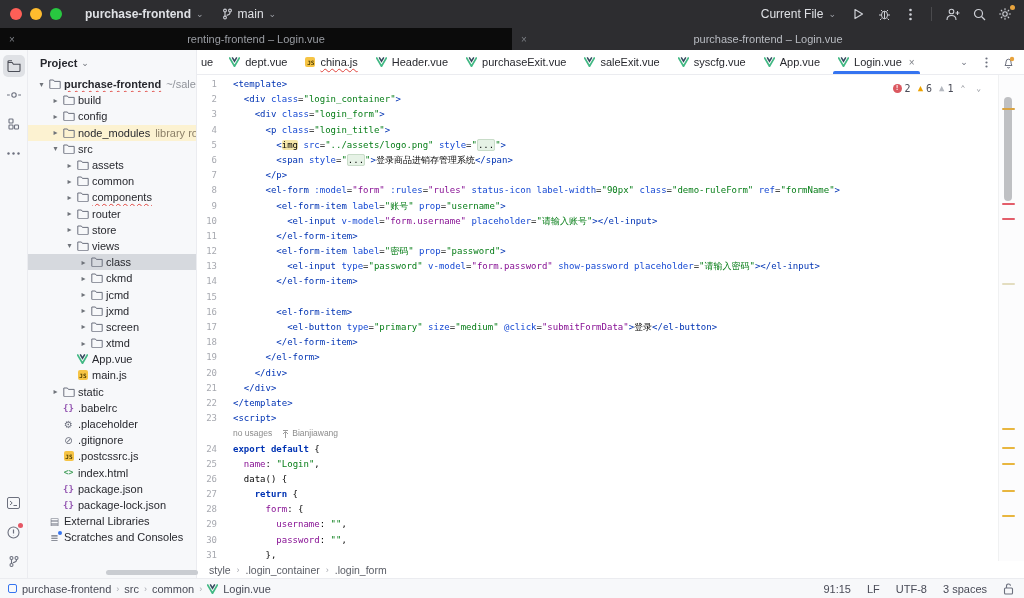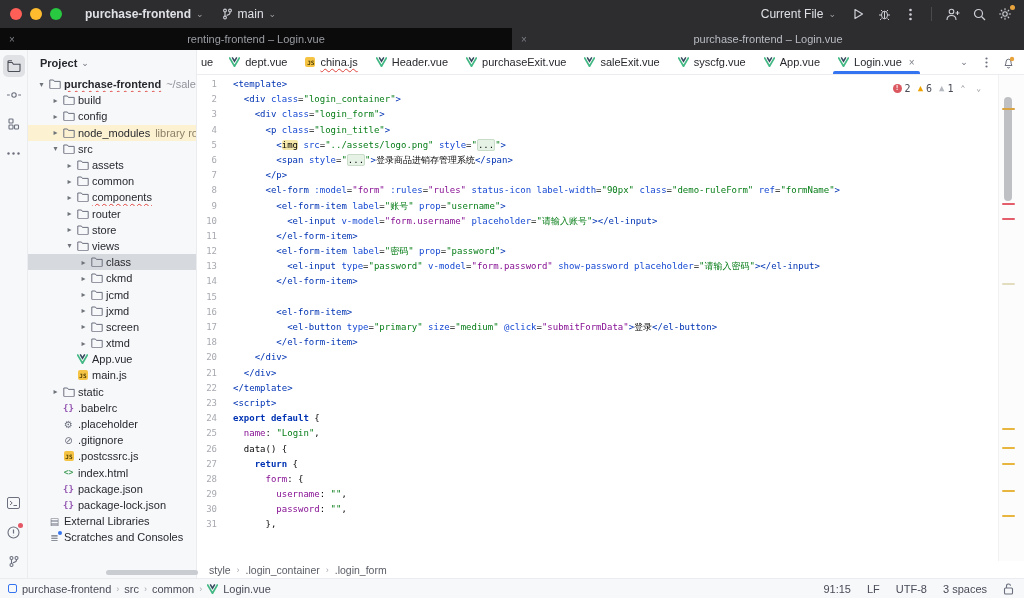--- a/index.html
+++ b/index.html
@@ -617,24 +617,30 @@
           <div class="code-row"><span class="ln">9</span><span class="ctext"><span class="tok-p">        </span><span class="tok-t">&lt;el-form-item</span><span class="tok-p"> </span><span class="tok-a">label</span><span class="tok-p">=</span><span class="tok-s">"账号"</span><span class="tok-p"> </span><span class="tok-a">prop</span><span class="tok-p">=</span><span class="tok-s">"username"</span><span class="tok-t">&gt;</span></span></div>
           <div class="code-row"><span class="ln">10</span><span class="ctext"><span class="tok-p">          </span><span class="tok-t">&lt;el-input</span><span class="tok-p"> </span><span class="tok-a">v-model</span><span class="tok-p">=</span><span class="tok-e">"form.username"</span><span class="tok-p"> </span><span class="tok-a">placeholder</span><span class="tok-p">=</span><span class="tok-s">"请输入账号"</span><span class="tok-t">&gt;&lt;/el-input&gt;</span></span></div>
           <div class="code-row"><span class="ln">11</span><span class="ctext"><span class="tok-p">        </span><span class="tok-t">&lt;/el-form-item&gt;</span></span></div>
           <div class="code-row"><span class="ln">12</span><span class="ctext"><span class="tok-p">        </span><span class="tok-t">&lt;el-form-item</span><span class="tok-p"> </span><span class="tok-a">label</span><span class="tok-p">=</span><span class="tok-s">"密码"</span><span class="tok-p"> </span><span class="tok-a">prop</span><span class="tok-p">=</span><span class="tok-s">"password"</span><span class="tok-t">&gt;</span></span></div>
           <div class="code-row"><span class="ln">13</span><span class="ctext"><span class="tok-p">          </span><span class="tok-t">&lt;el-input</span><span class="tok-p"> </span><span class="tok-a">type</span><span class="tok-p">=</span><span class="tok-s">"password"</span><span class="tok-p"> </span><span class="tok-a">v-model</span><span class="tok-p">=</span><span class="tok-e">"form.password"</span><span class="tok-p"> </span><span class="tok-a">show-password</span><span class="tok-p"> </span><span class="tok-a">placeholder</span><span class="tok-p">=</span><span class="tok-s">"请输入密码"</span><span class="tok-t">&gt;&lt;/el-input&gt;</span></span></div>
           <div class="code-row"><span class="ln">14</span><span class="ctext"><span class="tok-p">        </span><span class="tok-t">&lt;/el-form-item&gt;</span></span></div>
           <div class="code-row"><span class="ln">15</span><span class="ctext"></span></div>
           <div class="code-row"><span class="ln">16</span><span class="ctext"><span class="tok-p">        </span><span class="tok-t">&lt;el-form-item&gt;</span></span></div>
           <div class="code-row"><span class="ln">17</span><span class="ctext"><span class="tok-p">          </span><span class="tok-t">&lt;el-button</span><span class="tok-p"> </span><span class="tok-a">type</span><span class="tok-p">=</span><span class="tok-s">"primary"</span><span class="tok-p"> </span><span class="tok-a">size</span><span class="tok-p">=</span><span class="tok-s">"medium"</span><span class="tok-p"> </span><span class="tok-a">@click</span><span class="tok-p">=</span><span class="tok-e">"submitFormData"</span><span class="tok-t">&gt;</span><span class="tok-p">登录</span><span class="tok-t">&lt;/el-button&gt;</span></span></div>
           <div class="code-row"><span class="ln">18</span><span class="ctext"><span class="tok-p">        </span><span class="tok-t">&lt;/el-form-item&gt;</span></span></div>
+          <div class="code-row"><span class="ln">19</span><span class="ctext"><span class="tok-p">      </span><span class="tok-t">&lt;/el-form&gt;</span></span></div>
           <div class="code-row"><span class="ln">20</span><span class="ctext"><span class="tok-p">    </span><span class="tok-t">&lt;/div&gt;</span></span></div>
           <div class="code-row"><span class="ln">21</span><span class="ctext"><span class="tok-p">  </span><span class="tok-t">&lt;/div&gt;</span></span></div>
           <div class="code-row"><span class="ln">22</span><span class="ctext"><span class="tok-t">&lt;/template&gt;</span></span></div>
           <div class="code-row"><span class="ln">23</span><span class="ctext"><span class="tok-t">&lt;script&gt;</span></span></div>
+          <div class="code-row"><span class="ln"></span><span class="inlay"><span>no usages</span><span class="auth"><svg width="7" height="8" viewBox="0 0 7 8">
+                  <g stroke="#9b9b9b" fill="none" stroke-width="1">
+                    <path d="M3.5 8V2 M1 4l2.5-2.5L6 4 M1 0.5h5"></path>
+                  </g>
+                </svg><span>Bianjiawang</span></span></span></div>
           <div class="code-row"><span class="ln">24</span><span class="ctext"><span class="tok-k">export</span><span class="tok-p"> </span><span class="tok-k">default</span><span class="tok-p"> {</span></span></div>
           <div class="code-row"><span class="ln">25</span><span class="ctext"><span class="tok-p">  </span><span class="tok-e">name</span><span class="tok-p">: </span><span class="tok-s">"Login"</span><span class="tok-p">,</span></span></div>
           <div class="code-row"><span class="ln">26</span><span class="ctext"><span class="tok-p">  data() {</span></span></div>
           <div class="code-row"><span class="ln">27</span><span class="ctext"><span class="tok-p">    </span><span class="tok-k">return</span><span class="tok-p"> {</span></span></div>
           <div class="code-row"><span class="ln">28</span><span class="ctext"><span class="tok-p">      </span><span class="tok-e">form</span><span class="tok-p">: {</span></span></div>
           <div class="code-row"><span class="ln">29</span><span class="ctext"><span class="tok-p">        </span><span class="tok-e">username</span><span class="tok-p">: </span><span class="tok-s">""</span><span class="tok-p">,</span></span></div>
           <div class="code-row"><span class="ln">30</span><span class="ctext"><span class="tok-p">        </span><span class="tok-e">password</span><span class="tok-p">: </span><span class="tok-s">""</span><span class="tok-p">,</span></span></div>
           <div class="code-row"><span class="ln">31</span><span class="ctext"><span class="tok-p">      },</span></span></div>
         </div>
 

